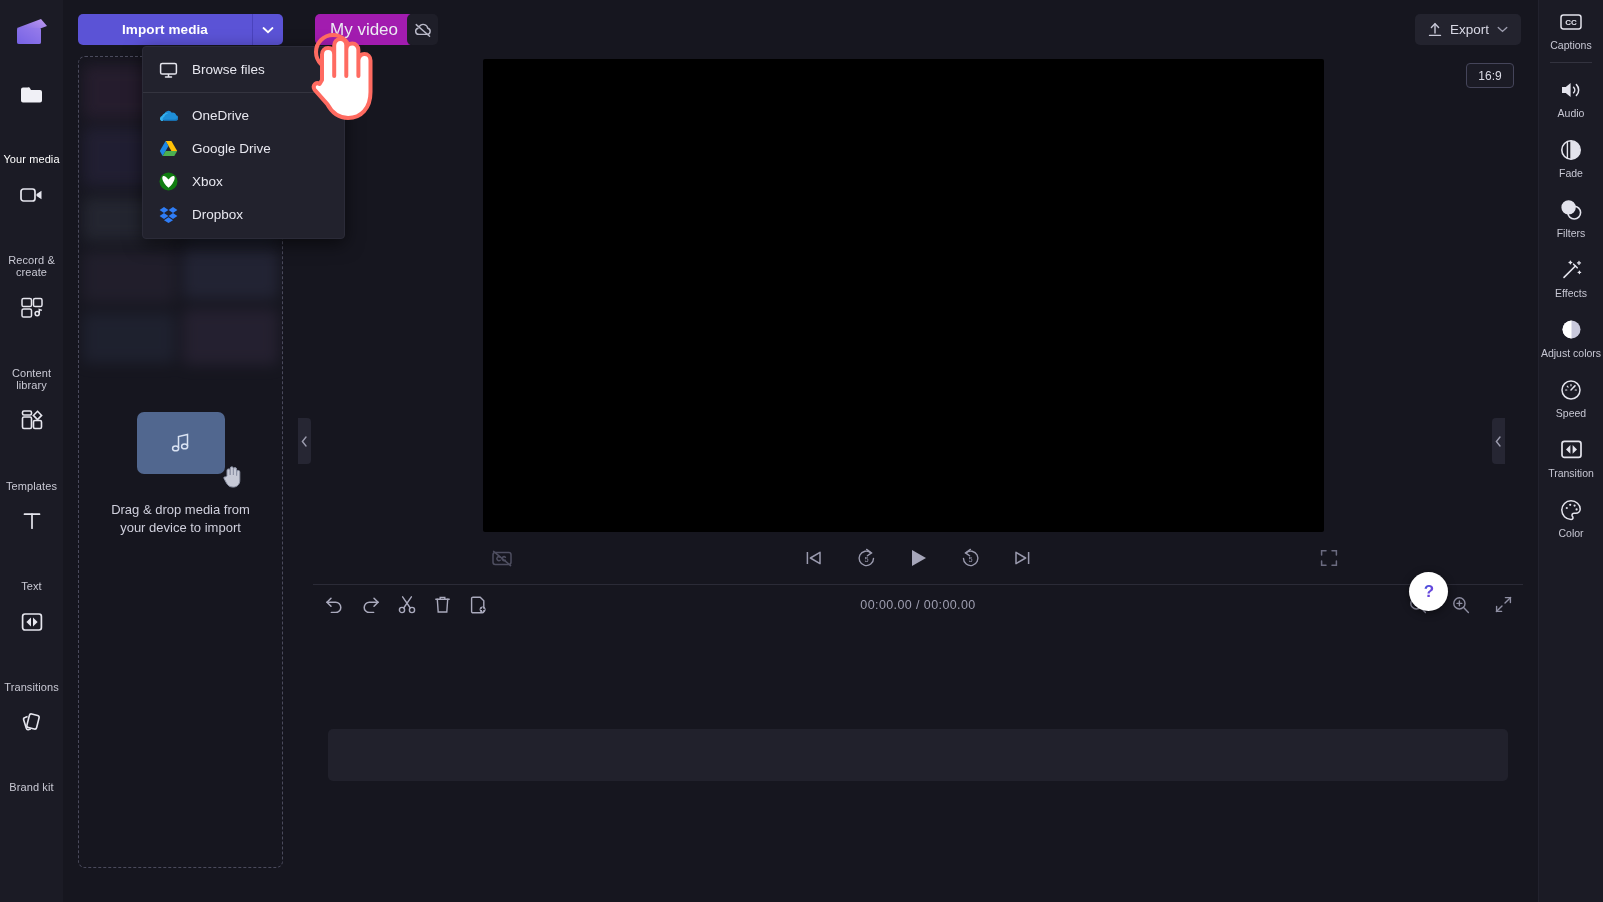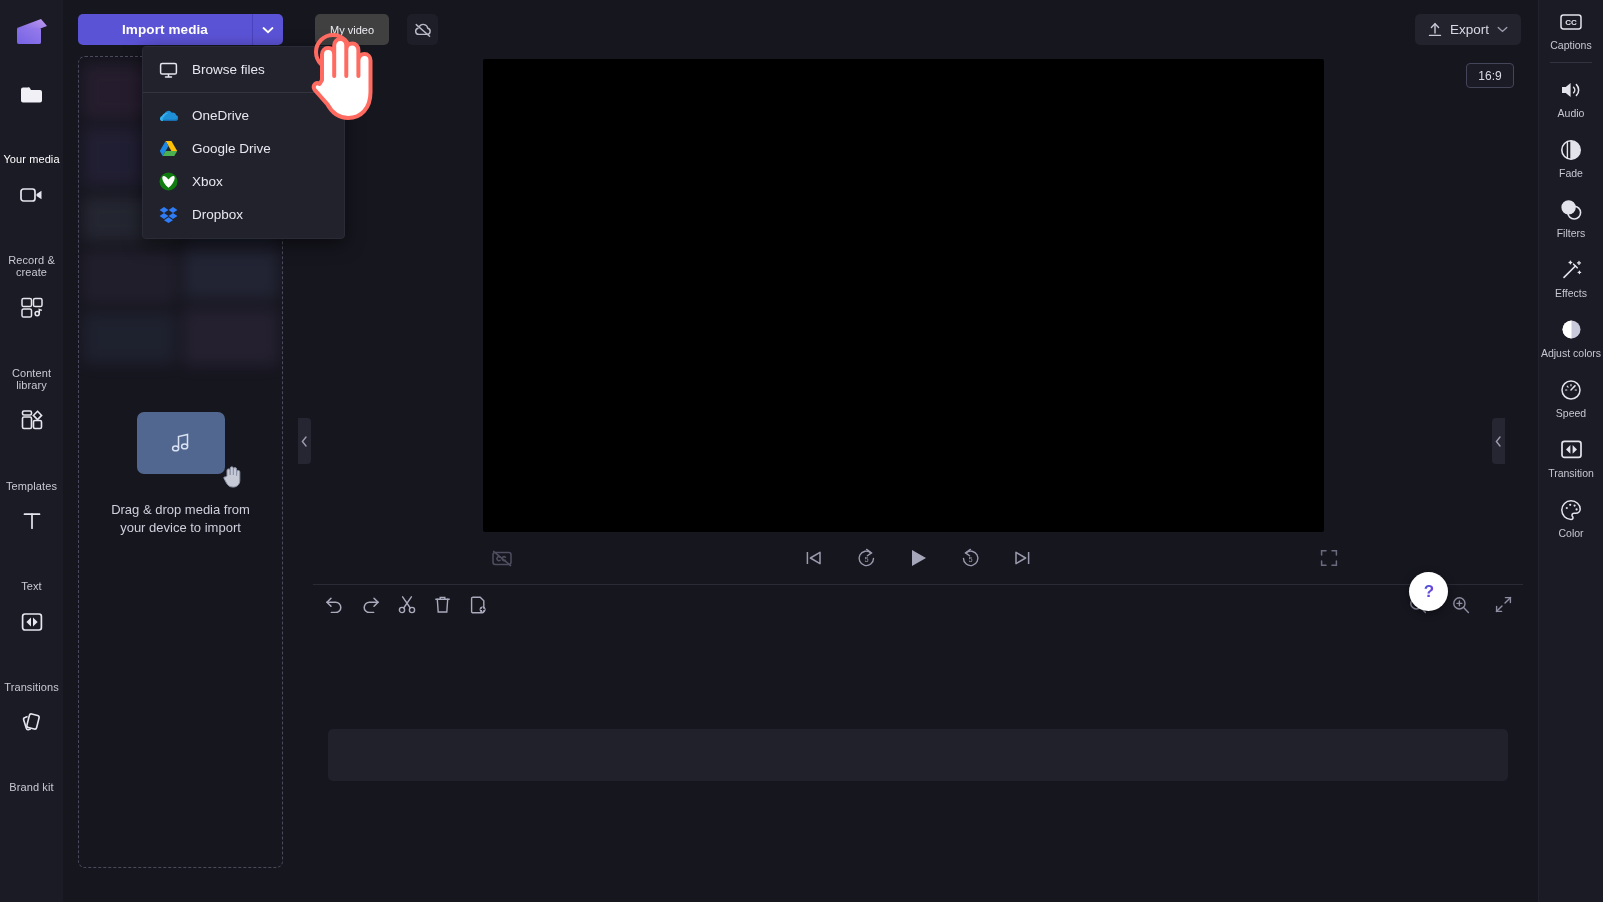--- a/index.html
+++ b/index.html
@@ -102,22 +102,22 @@
   }
   .ch-left { left: 298px; top: 418px; border-radius: 0 4px 4px 0; }
   .ch-right { left: 1492px; top: 418px; border-radius: 4px 0 0 4px; }
 
   
   .main { position: absolute; left: 298px; top: 0; right: 65px; bottom: 0; }
 
   .topbar { position: absolute; left: 0; right: 0; top: 0; height: 59px; }
   .proj-title {
     position: absolute; left: 17px; top: 14px; height: 31px; padding: 0 15px;
-    background: #404040; border-radius: 5px; display: flex; align-items: center;
-    font-size: 11px; color: #ececf3; cursor: text;
+    background: #a21caf; border-radius: 5px; display: flex; align-items: center;
+    font-size: 17px; color: #ececf3; cursor: text;
   }
   .cloud-btn {
     position: absolute; left: 109px; top: 14px; width: 31px; height: 31px;
     background: #1e1e28; border-radius: 5px; display: flex; align-items: center;
     justify-content: center; cursor: pointer;
   }
   .export-btn {
     position: absolute; right: 17px; top: 14px; height: 31px; padding: 0 13px;
     background: #23232e; border-radius: 5px; display: flex; align-items: center;
     gap: 8px; font-size: 13.5px; color: #d8d8e4; cursor: pointer;
@@ -581,20 +581,21 @@
         <div class="tl-btn">
           <span>
             <svg width="17" height="19" viewBox="0 0 17 19" fill="none" stroke="#aaaabd" stroke-width="1.4" stroke-linecap="round">
               <path d="M3 2.2h7.2l3.6 3.6v10.6a1.4 1.4 0 0 1-1.4 1.4H3a1.4 1.4 0 0 1-1.4-1.4V3.6A1.4 1.4 0 0 1 3 2.2z"></path>
               <circle cx="12.6" cy="14.4" r="3" fill="#aaaabd" stroke="none"></circle>
               <path d="M12.6 12.9v3M11.1 14.4h3" stroke="#16161f" stroke-width="1.2"></path>
             </svg>
           </span>
         </div>
       </div>
+      <div class="tl-time">00:00.00 / 00:00.00</div>
       <div class="tl-right">
         <div class="tl-btn">
           <span>
             <svg width="18" height="18" viewBox="0 0 18 18" fill="none" stroke="#8e8ea2" stroke-width="1.4" stroke-linecap="round">
               <circle cx="7.4" cy="7.4" r="5.6"></circle>
                 <path d="M11.6 11.6 16.4 16.4"></path>
                 <path d="M5 7.4h4.8"></path>
             </svg>
           </span>
         </div>

